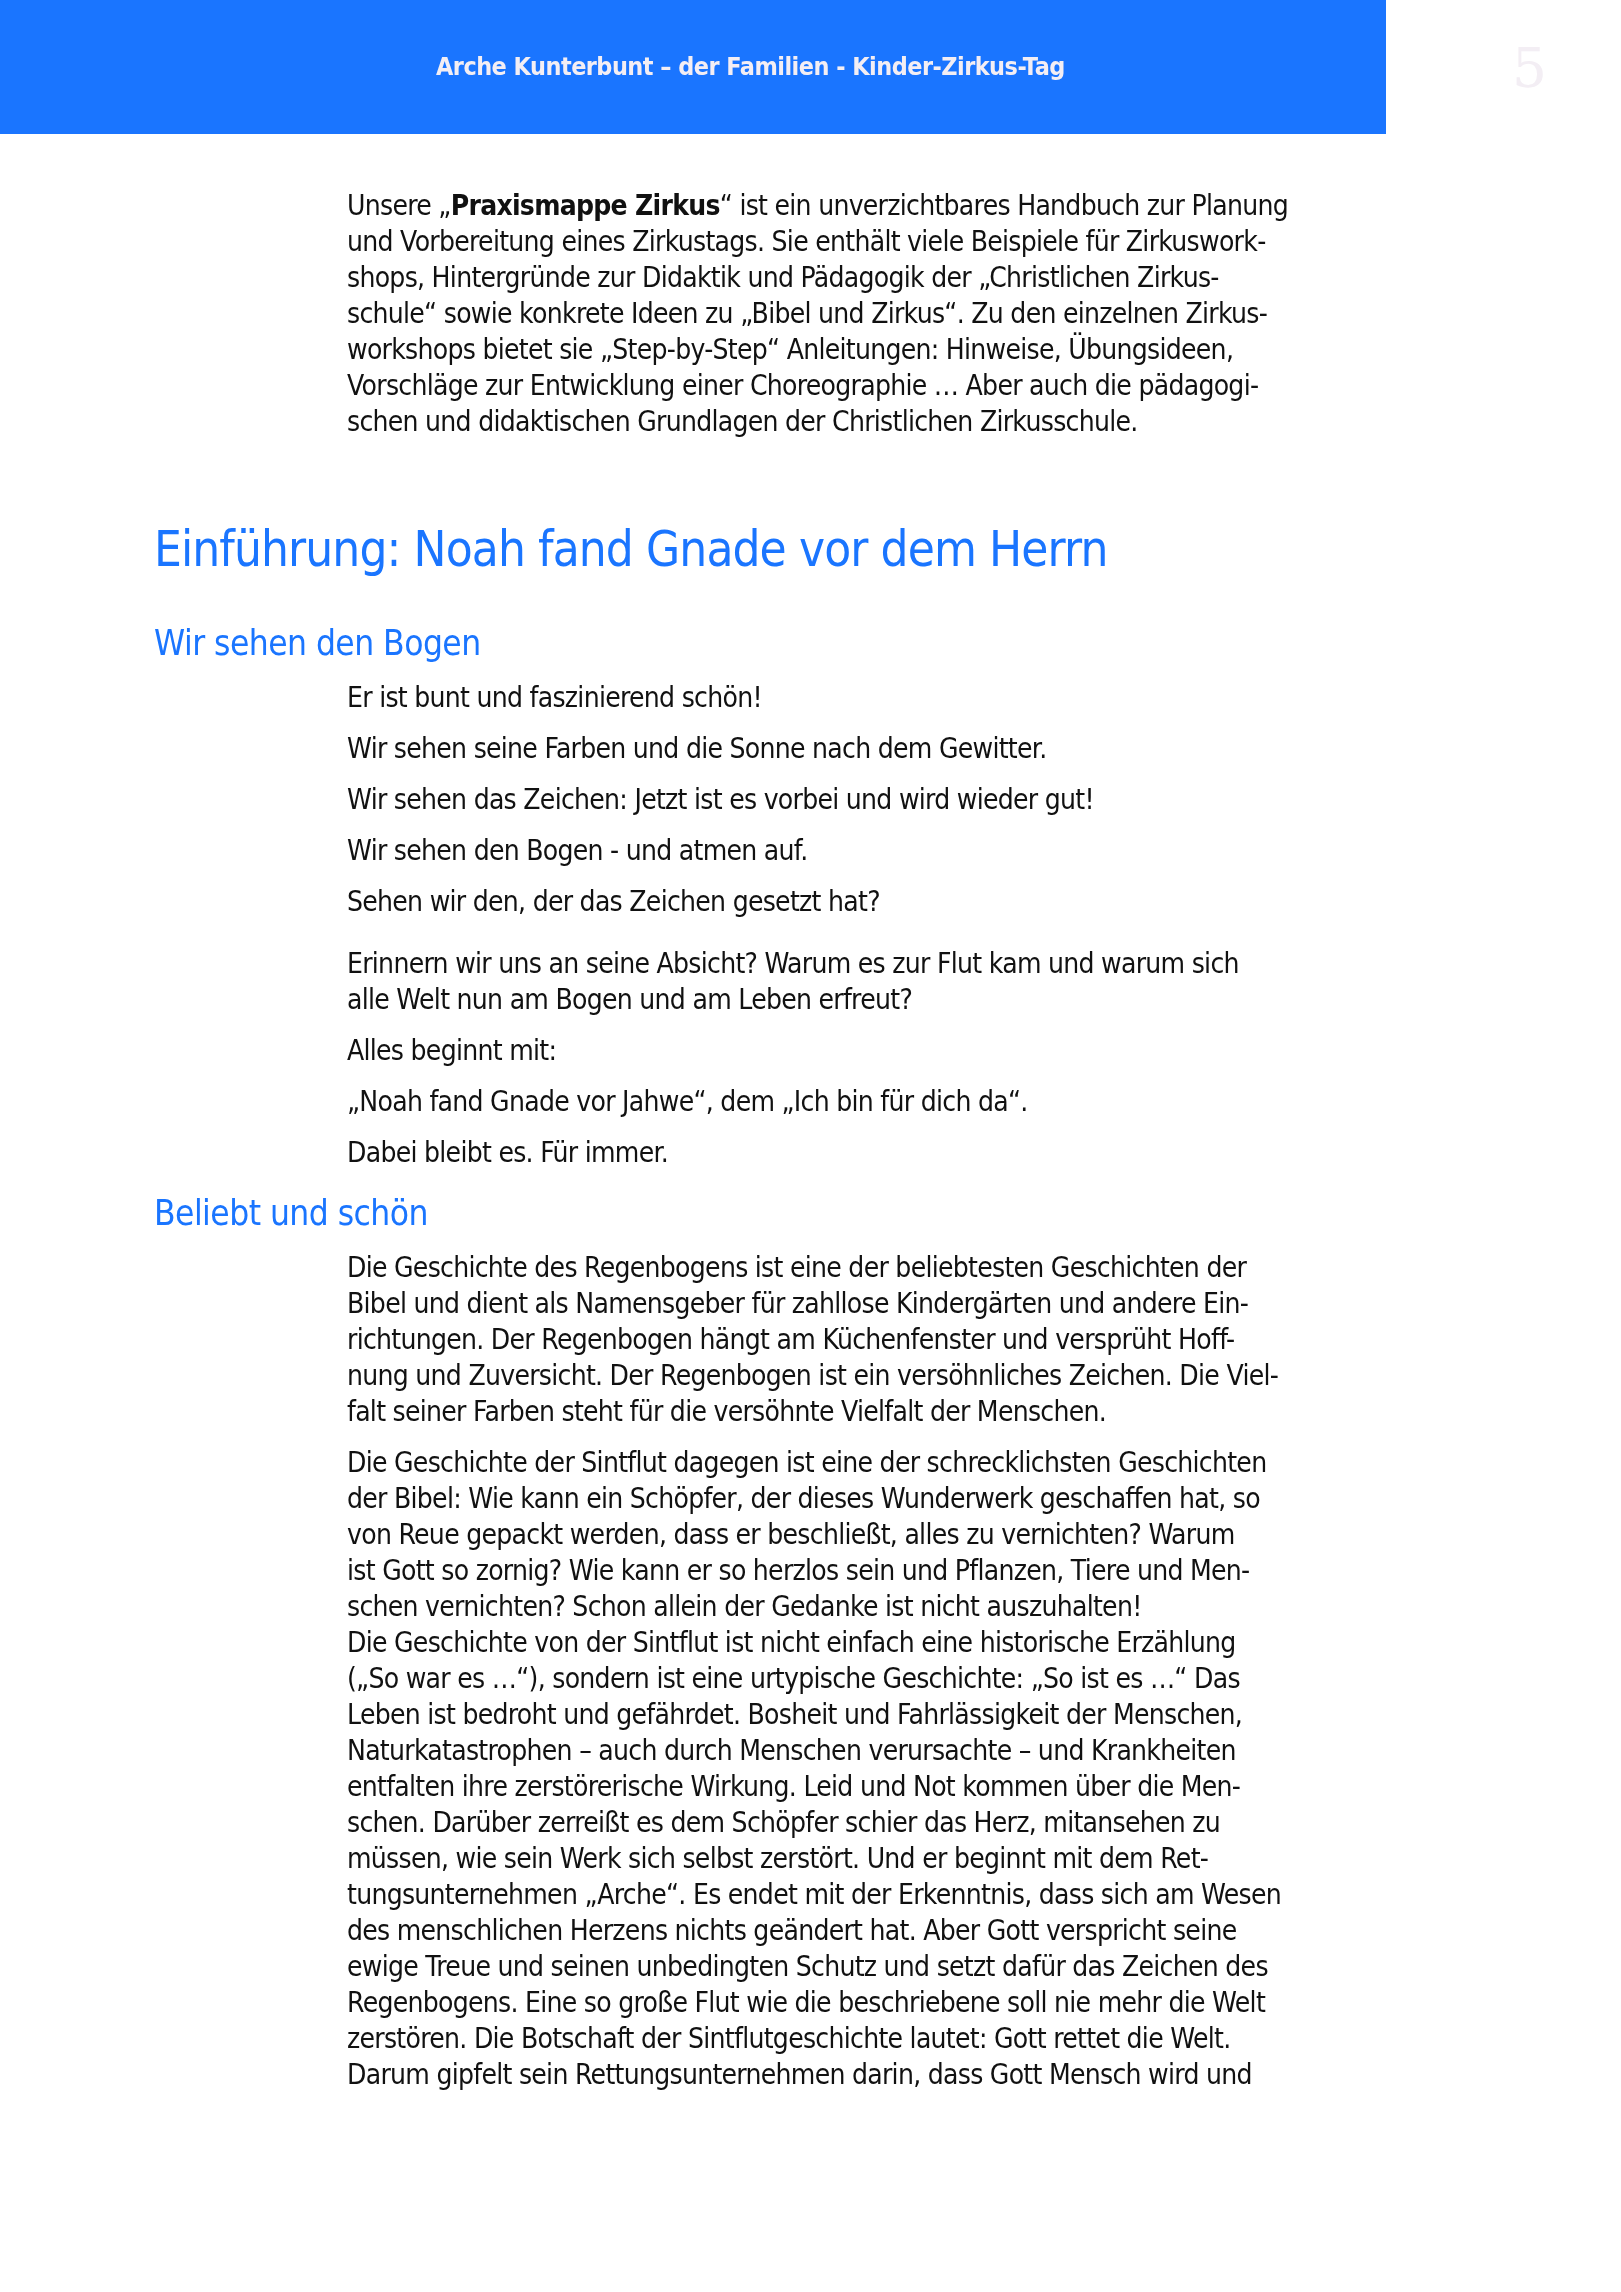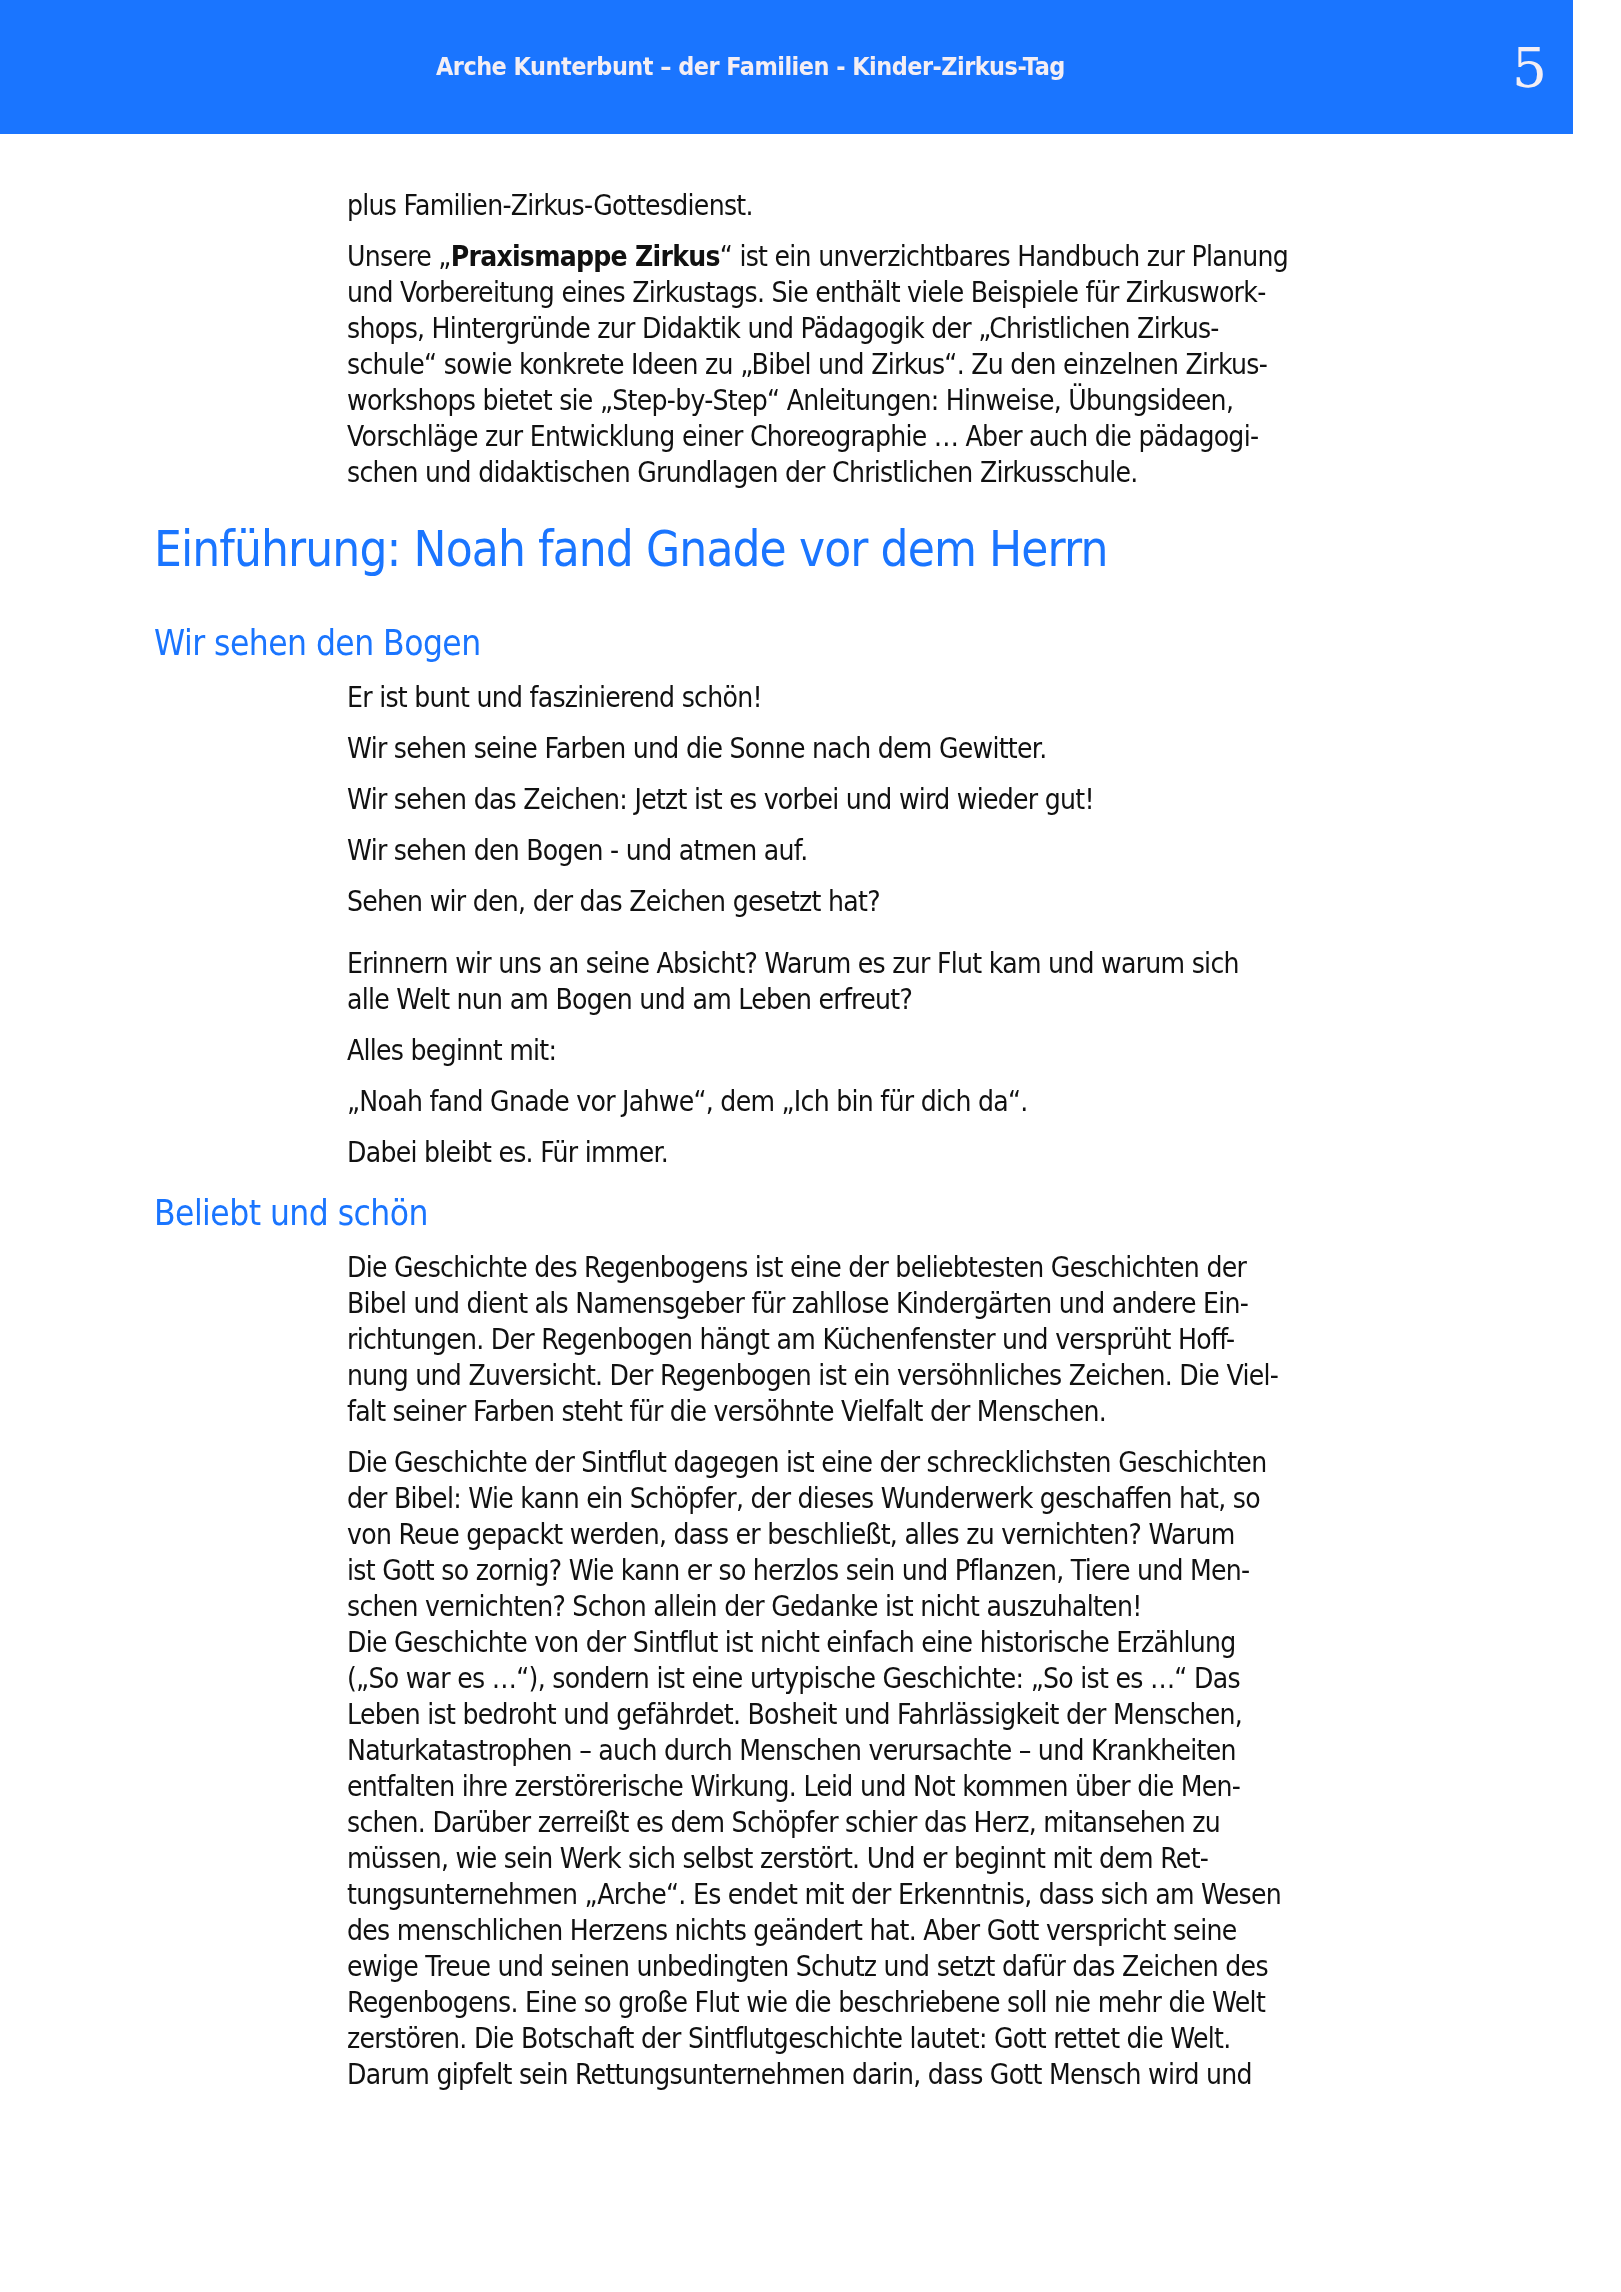--- a/index.html
+++ b/index.html
@@ -11,21 +11,21 @@
       width: 1621px;
       height: 2293px;
       position: relative;
       overflow: hidden;
       font-family: "Liberation Sans", "DejaVu Sans", sans-serif;
       color: #1a1a1a;
     }
     .header {
       position: absolute;
       left: 0; top: 0;
-      width: 1573px;
+      width: 1386px;
       height: 134px;
       background: #1a75ff;
     }
     .header-title {
       position: absolute;
       left: 436px;
       top: 51px;
       font-family: "DejaVu Sans", sans-serif;
       font-weight: bold;
       font-size: 25.5px;
@@ -91,23 +91,20 @@
   </style>
 </head>
 <body>
 
 <div class="header">
   <div class="header-title">Arche Kunterbunt – der Familien - Kinder-Zirkus-Tag</div>
   <div class="page-number">5</div>
 </div>
 
 <div class="body-text" style="top:188px;">
-  <p>
-    <span class="line">plus Familien-Zirkus-Gottesdienst.</span>
-  </p>
   <p>
     <span class="line"><span>Unsere „</span><b>Praxismappe Zirkus</b><span>“ ist ein unverzichtbares Handbuch zur Planung</span></span>
     <span class="line">und Vorbereitung eines Zirkustags. Sie enthält viele Beispiele für Zirkuswork-</span>
     <span class="line">shops, Hintergründe zur Didaktik und Pädagogik der „Christlichen Zirkus-</span>
     <span class="line">schule“ sowie konkrete Ideen zu „Bibel und Zirkus“. Zu den einzelnen Zirkus-</span>
     <span class="line">workshops bietet sie „Step-by-Step“ Anleitungen: Hinweise, Übungsideen,</span>
     <span class="line">Vorschläge zur Entwicklung einer Choreographie … Aber auch die pädagogi-</span>
     <span class="line">schen und didaktischen Grundlagen der Christlichen Zirkusschule.</span>
   </p>
 </div>

